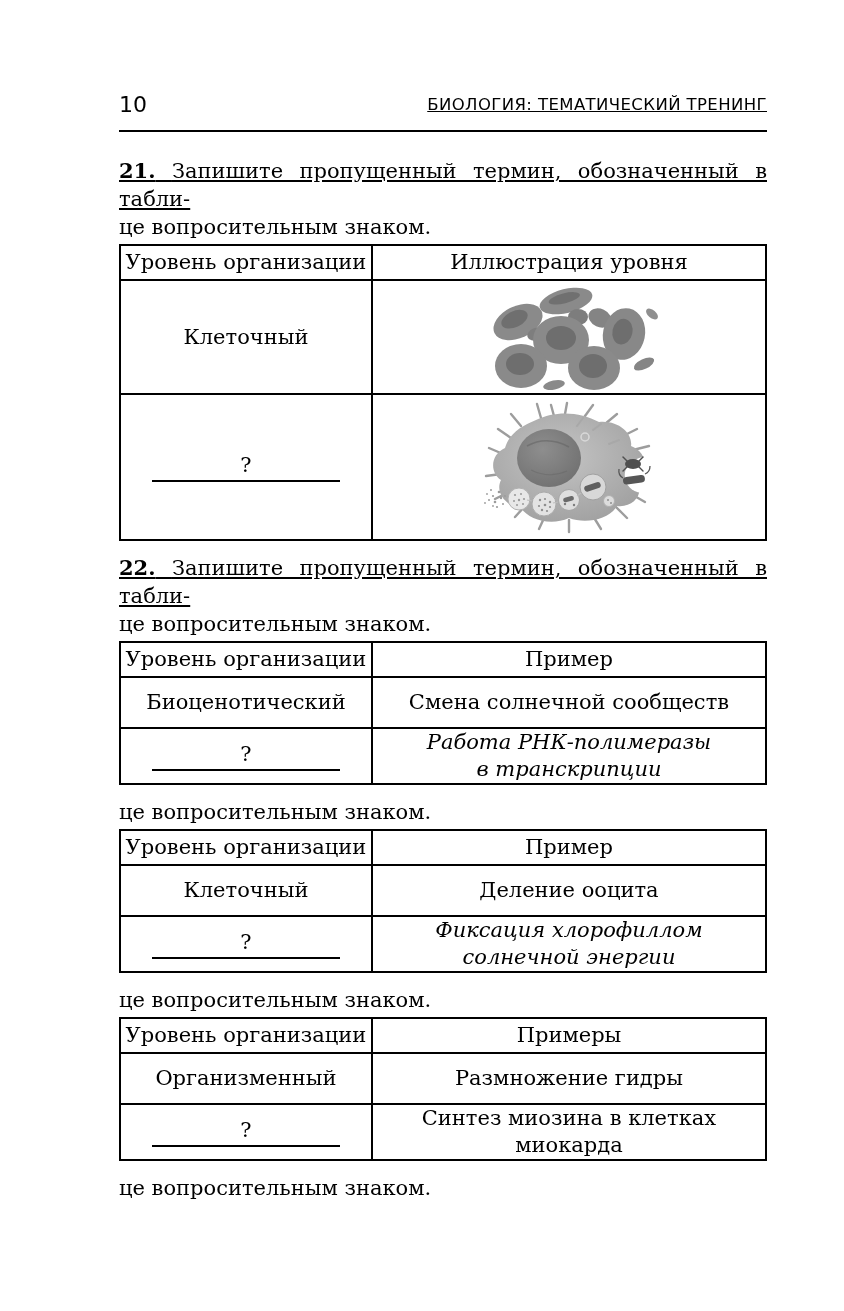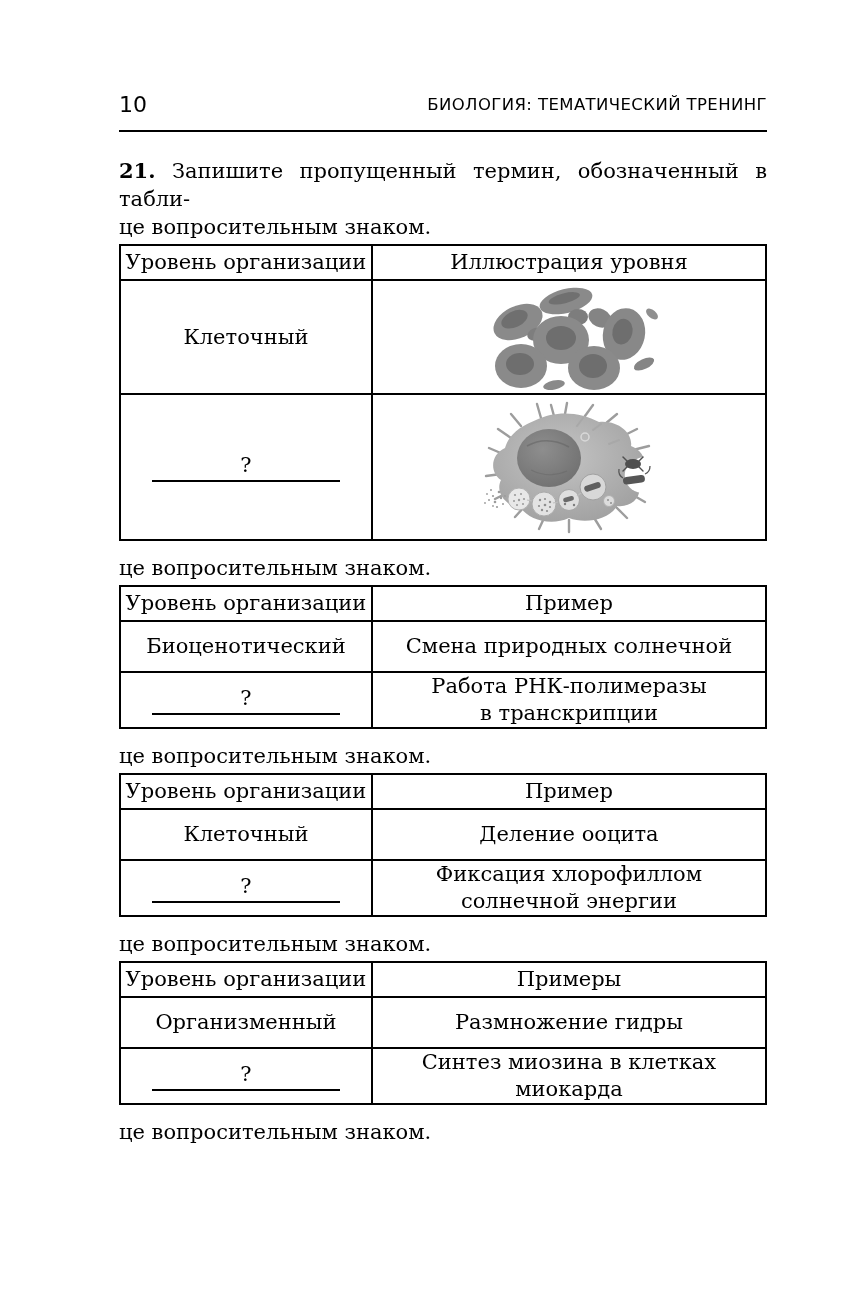--- a/index.html
+++ b/index.html
@@ -13,47 +13,47 @@
   .running-head {
     display: flex; justify-content: space-between; align-items: flex-start;
     padding-top: 93px;
   }
   .page-num {
     font-family: "DejaVu Sans", "Liberation Sans", sans-serif;
     font-size: 22px; line-height: 24px;
   }
   .run-title {
     font-family: "DejaVu Sans", "Liberation Sans", sans-serif;
-    font-size: 16.5px; letter-spacing: 0.4px; line-height: 24px;
+    font-size: 16.5px; letter-spacing: 0.4px; line-height: 24px; text-decoration: underline;
   }
   .head-rule { border: 0; border-top: 2px solid #000; margin: 13px 0 0 0; }
 
   .q { font-size: 21px; line-height: 28px; margin-top: 13px; }
   .q.first { margin-top: 25px; }
-  .q .l1 { text-align: justify; text-align-last: justify; }
+  .q .l1 { text-align: justify; text-align-last: justify; text-decoration: underline; }
   .q .num { font-weight: bold; }
 
   table.lvl-table {
     border-collapse: collapse; width: 100%; table-layout: fixed;
     margin-top: 3px;
   }
   table.lvl-table col.c1 { width: 39%; }
   table.lvl-table col.c2 { width: 61%; }
   .lvl-table th, .lvl-table td {
     border: 2px solid #000; font-weight: normal; font-size: 21px;
     text-align: center; vertical-align: middle; padding: 0; line-height: 27px;
   }
   .lvl-table tr.hr  th { height: 33px; margin-top: 16px; }
   .t1 tr.r1 { height: 114px; }
   .t1 tr.r2 { height: 146px; }
   .t-sm tr.r1 { height: 51px; }
   .t-sm tr.r2tall { height: 56px; }
   .t-sm tr.r2short { height: 36px; }
   .cell-top { vertical-align: top; padding-top: 4px; }
-  .two-line { white-space: pre-line; }
+  .two-line { white-space: pre-line; font-style: italic; }
   .answer-blank {
     display: inline-block; width: 188px;
     border-bottom: 2px solid #000; line-height: 25px; padding-bottom: 2px;
     margin-top: 1px;
   }
   .img-cell svg { display: block; margin: 0 auto; }
 </style>
 </head>
 <body>
 
@@ -218,36 +218,37 @@
                 <path d="M77,102 L72,103"></path>
                 <path d="M51,101 L46,100"></path>
           </g>
         </svg>
       </td>
     </tr>
   </tbody>
     </table>
 
   <div class="q">
+    <div class="l1"><span class="num">22.</span> <span>Запишите пропущенный термин, обозначенный в табли-</span></div>
     <div class="l2">це вопросительным знаком.</div>
   </div>
 
   <table class="lvl-table t-sm">
     <colgroup>
         <col class="c1">
         <col class="c2">
       </colgroup>
     <tbody>
         <tr class="hr">
       <th>Уровень организации</th>
       <th>Пример</th>
     </tr>
     <tr class="r1">
       <td>Биоценотический</td>
-      <td>Смена природных солнечной</td>
+      <td>Смена солнечной сообществ</td>
     </tr>
     <tr class="r2tall">
       <td class="cell-top">
         <span class="answer-blank"><span>?</span></span>
       </td>
       <td class="two-line">Работа РНК-полимеразы
 в транскрипции</td>
     </tr>
   </tbody>
     </table>

